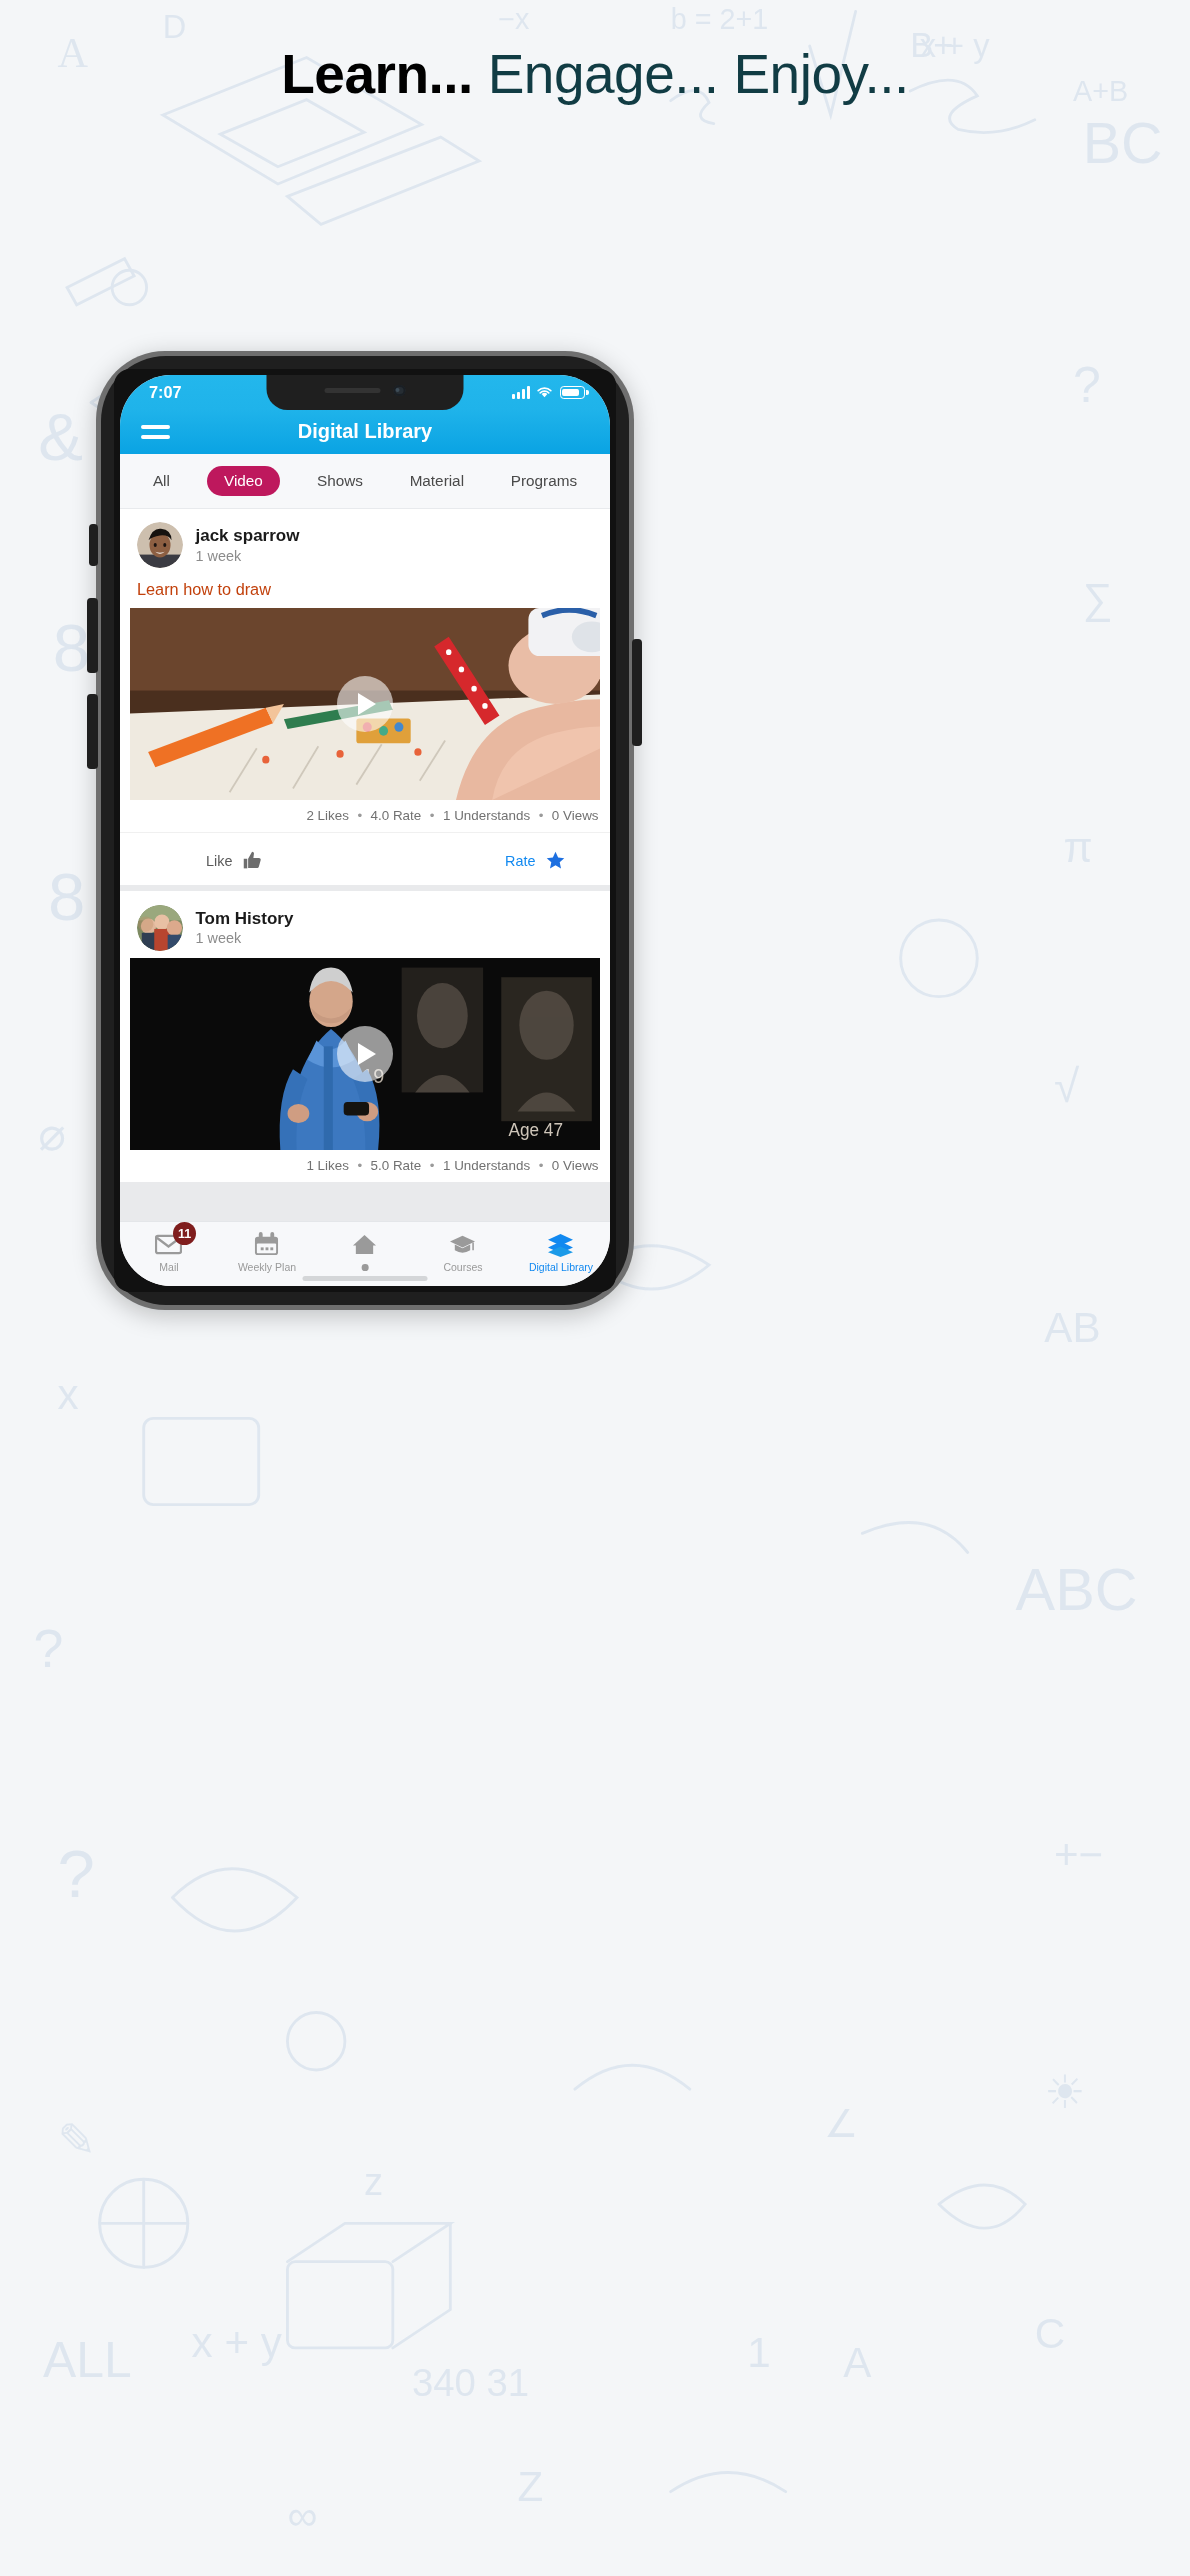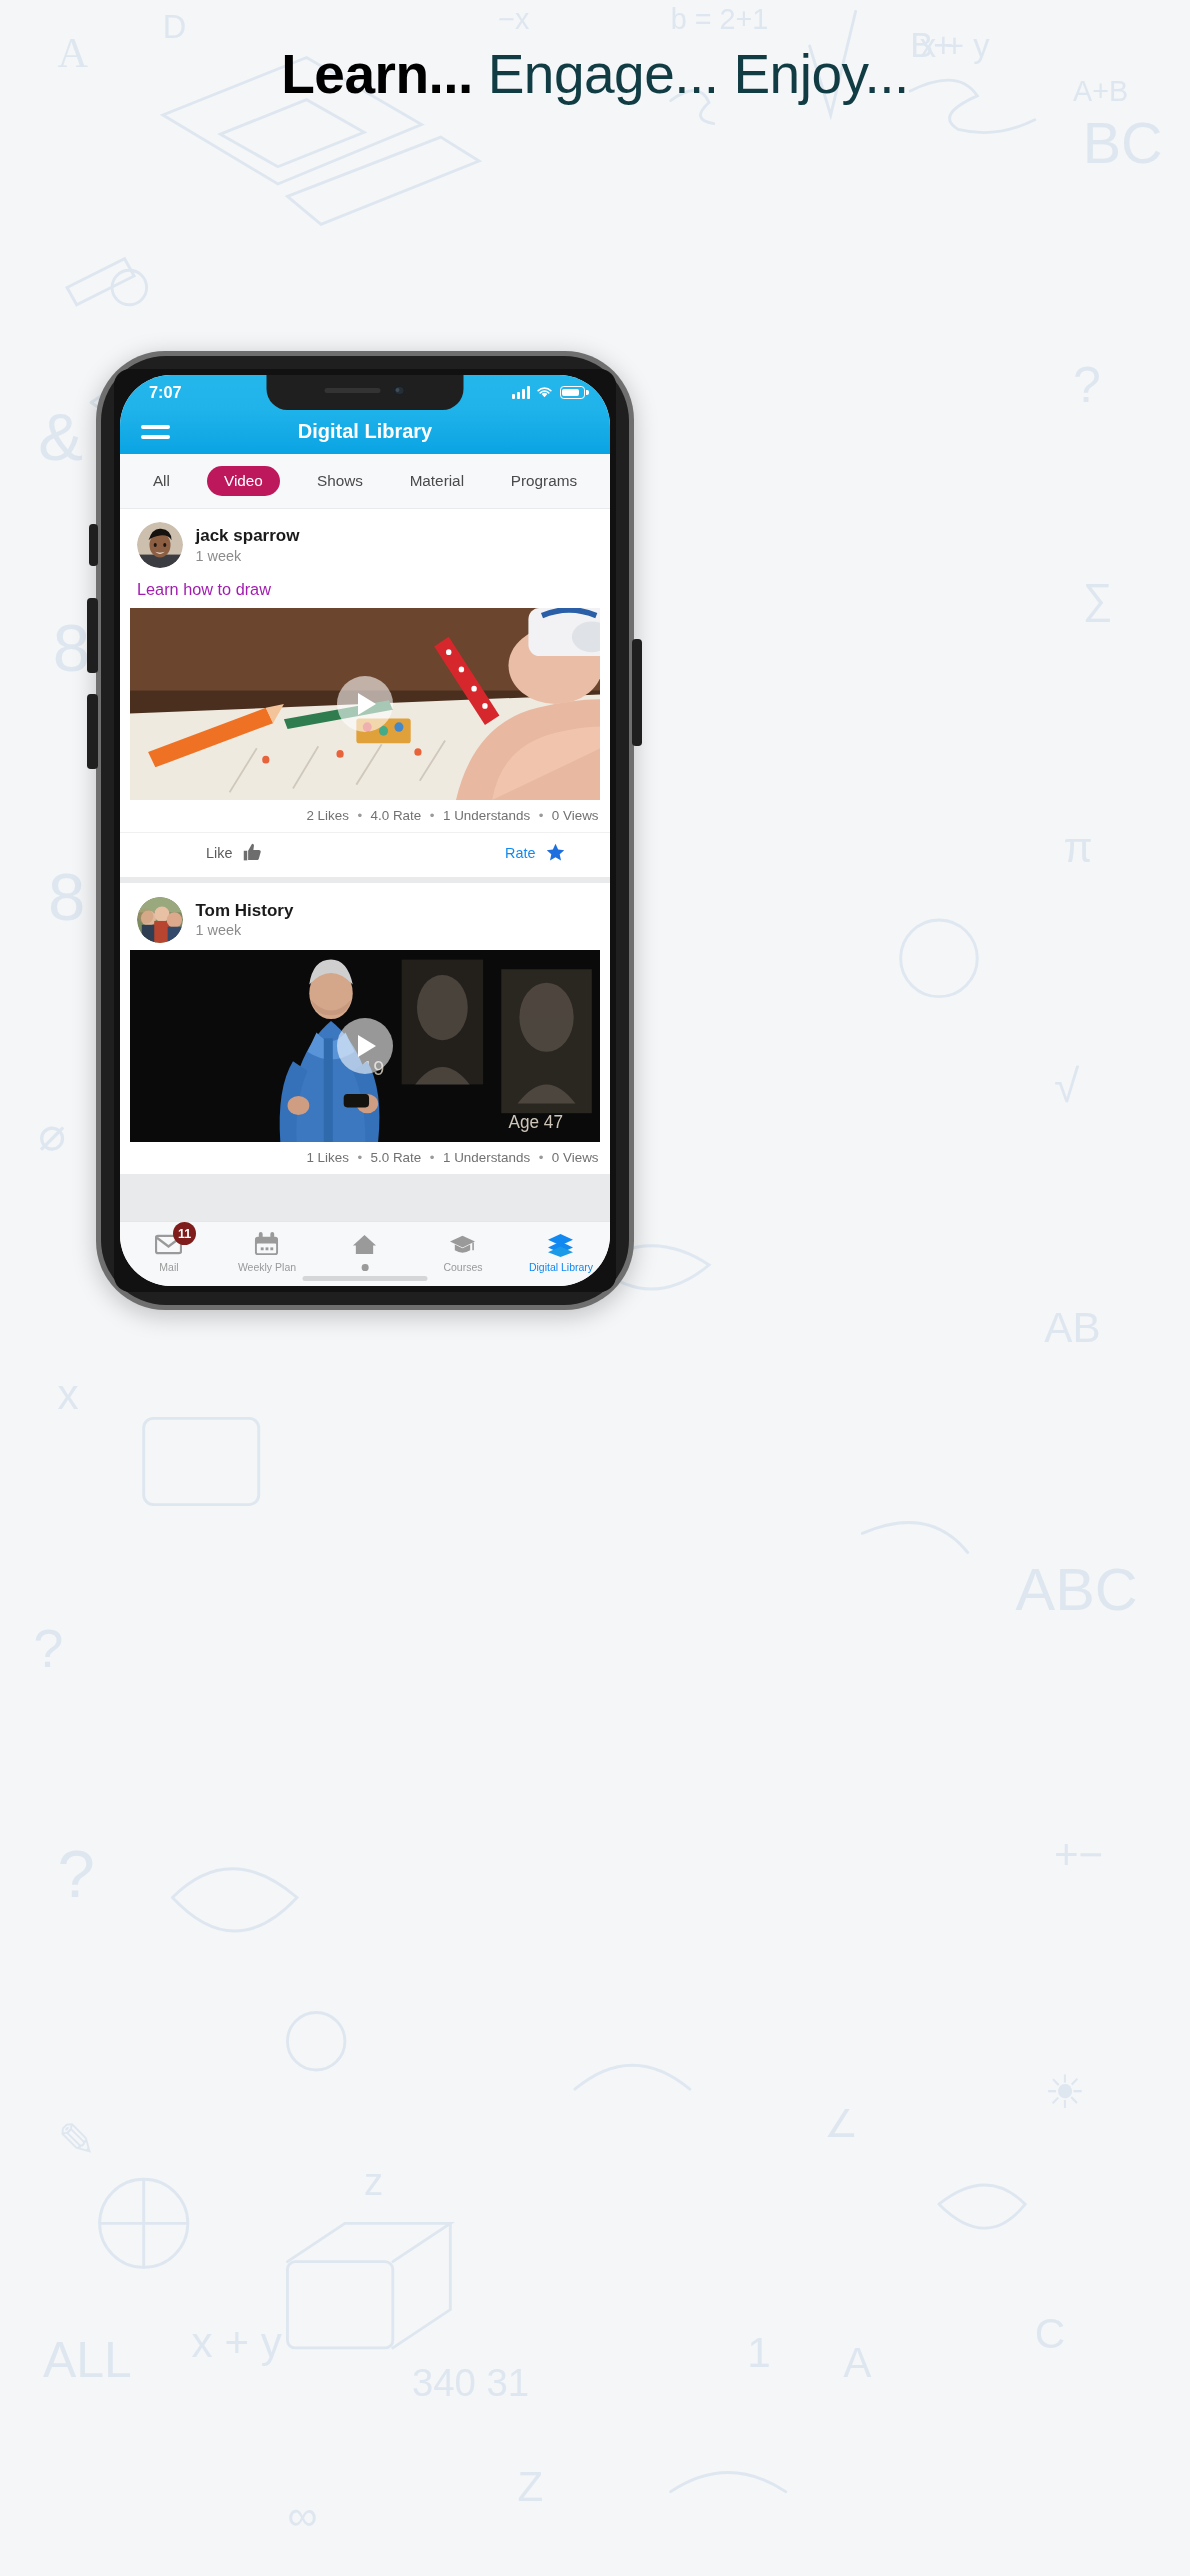--- a/index.html
+++ b/index.html
@@ -135,21 +135,21 @@
 
   
   .feed{ flex:1 1 auto; overflow:hidden; background:#e9eaec; }
   .post{ background:#fff; }
   .post + .post{ margin-top:6.7px; }
   .post-head{ display:flex; align-items:center; gap:12.5px; padding:13.4px 17px 7.7px 17px;}
   .avatar{ width:46px; height:46px; border-radius:50%; overflow:hidden; flex:0 0 46px; position:relative;}
   .avatar svg{ display:block; width:100%; height:100%; }
   .post-user{ font-size:17px; font-weight:bold; color:#1a1a1a; line-height:1.25;}
   .post-time{ font-size:14.4px; color:#8b8b8b; line-height:1.3;}
-  .post-text{ padding:3.8px 17px 9.6px 17px; font-size:16.3px; color:#a21caf;}
+  .post-text{ padding:3.8px 17px 9.6px 17px; font-size:16.3px; color:#c2410c;}
   .media{ margin:0 9.6px; height:192px; position:relative; overflow:hidden; background:#000;}
   .media svg{ position:absolute; inset:0; width:100%; height:100%; }
   .play{
     position:absolute; left:50%; top:50%; transform:translate(-50%,-50%);
     width:56px; height:56px; border-radius:50%;
     background:rgba(255,255,255,.58);
     display:flex; align-items:center; justify-content:center;
   }
   .play::after{
     content:""; width:0; height:0; margin-left:4.8px;
@@ -159,21 +159,21 @@
   .stats{
     padding:7.7px 11.5px 8.6px 0; text-align:right;
     font-size:13.4px; color:#717171;
   }
   .stats .dot{ color:#9a9a9a; padding:0 4.8px;}
   .actions{
     display:flex; align-items:center; justify-content:space-between;
     padding:9.6px 27px 13.4px 27px;
     border-top:1px solid #f0f0f0;
   }
-  .act{ display:flex; align-items:center; gap:9.6px; font-size:14.4px; cursor:pointer;}
+  .act{ display:flex; align-items:center; gap:9.6px; font-size:14.4px; cursor:pointer;margin-top:8px;}
   .act.like{ color:#5a5a5a; margin-left:59px;}
   .act.rate{ color:#1289f0; margin-right:17px;}
   .ico{ width:21px; height:21px; display:block;}
 
   
   .bottomnav{
     flex:0 0 65px;
     background:#f7f8fa;
     border-top:1px solid #e4e6e9;
     display:flex; align-items:flex-start; justify-content:space-around;

